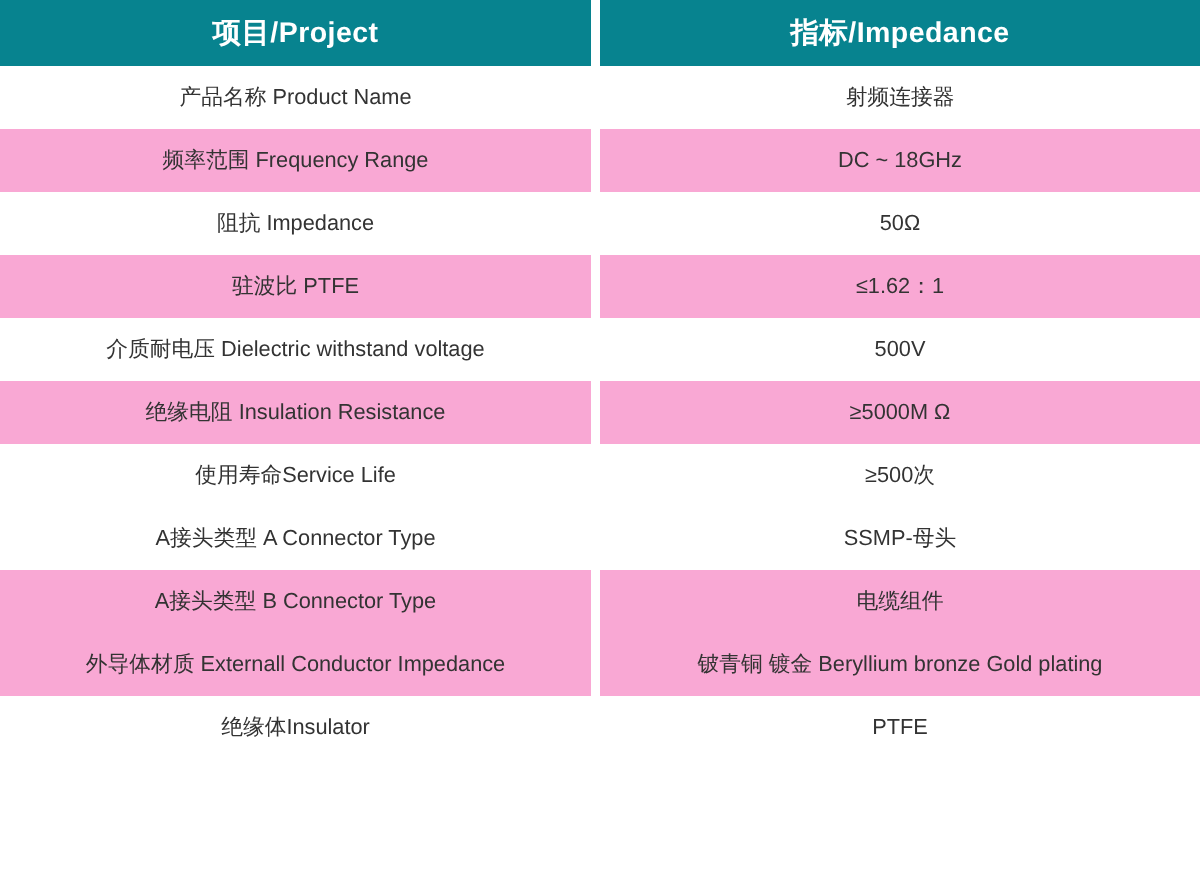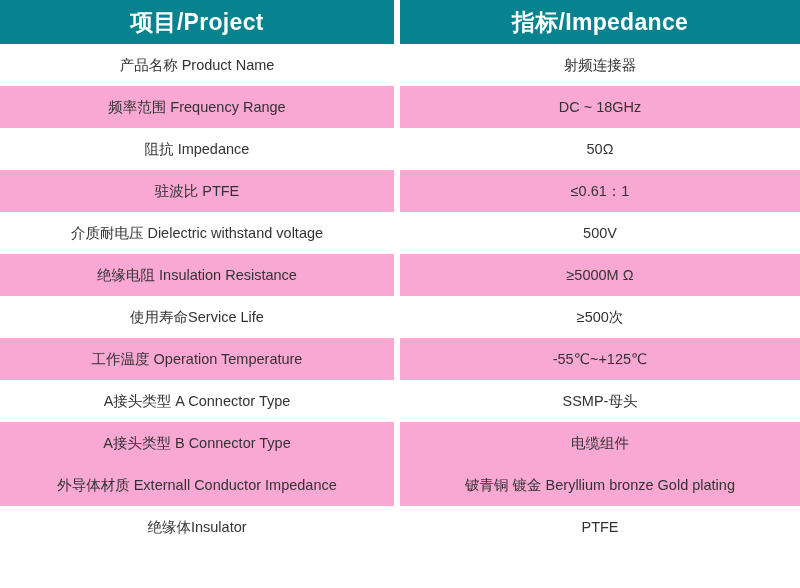--- a/index.html
+++ b/index.html
@@ -24,21 +24,21 @@
   .spec-table col.col-project { width: 394px; }
   .spec-table col.col-gap     { width: 6px;   }
   .spec-table col.col-value   { width: 400px; }
 
   
   .header-row th {
     height: 44px;
     padding: 0;
     text-align: center;
     vertical-align: middle;
-    font-size: 23px;
+    font-size: 19px;
     font-weight: bold;
     color: #ffffff;
     letter-spacing: 0.3px;
     background: #07838f;
   }
   .header-row th.gap-cell {
     background: #ffffff;
   }
 
   
@@ -92,41 +92,36 @@
         <td class="data-cell">DC ~ 18GHz</td>
       </tr>
       <tr class="plain">
         <td class="data-cell">阻抗 Impedance</td>
         <td class="gap-cell"></td>
         <td class="data-cell">50Ω</td>
       </tr>
       <tr class="shade">
         <td class="data-cell">驻波比 PTFE</td>
         <td class="gap-cell"></td>
-        <td class="data-cell">≤0.61：1</td>
+        <td class="data-cell">≤1.62：1</td>
       </tr>
       <tr class="plain">
         <td class="data-cell">介质耐电压 Dielectric withstand voltage</td>
         <td class="gap-cell"></td>
         <td class="data-cell">500V</td>
       </tr>
       <tr class="shade">
         <td class="data-cell">绝缘电阻 Insulation Resistance</td>
         <td class="gap-cell"></td>
         <td class="data-cell">≥5000M Ω</td>
       </tr>
       <tr class="plain">
         <td class="data-cell">使用寿命Service Life</td>
         <td class="gap-cell"></td>
         <td class="data-cell">≥500次</td>
-      </tr>
-      <tr class="shade">
-        <td class="data-cell">工作温度 Operation Temperature</td>
-        <td class="gap-cell"></td>
-        <td class="data-cell">-55℃~+125℃</td>
       </tr>
       <tr class="plain">
         <td class="data-cell">A接头类型 A Connector Type</td>
         <td class="gap-cell"></td>
         <td class="data-cell">SSMP-母头</td>
       </tr>
       <tr class="shade">
         <td class="data-cell">A接头类型 B Connector Type</td>
         <td class="gap-cell"></td>
         <td class="data-cell">电缆组件</td>

